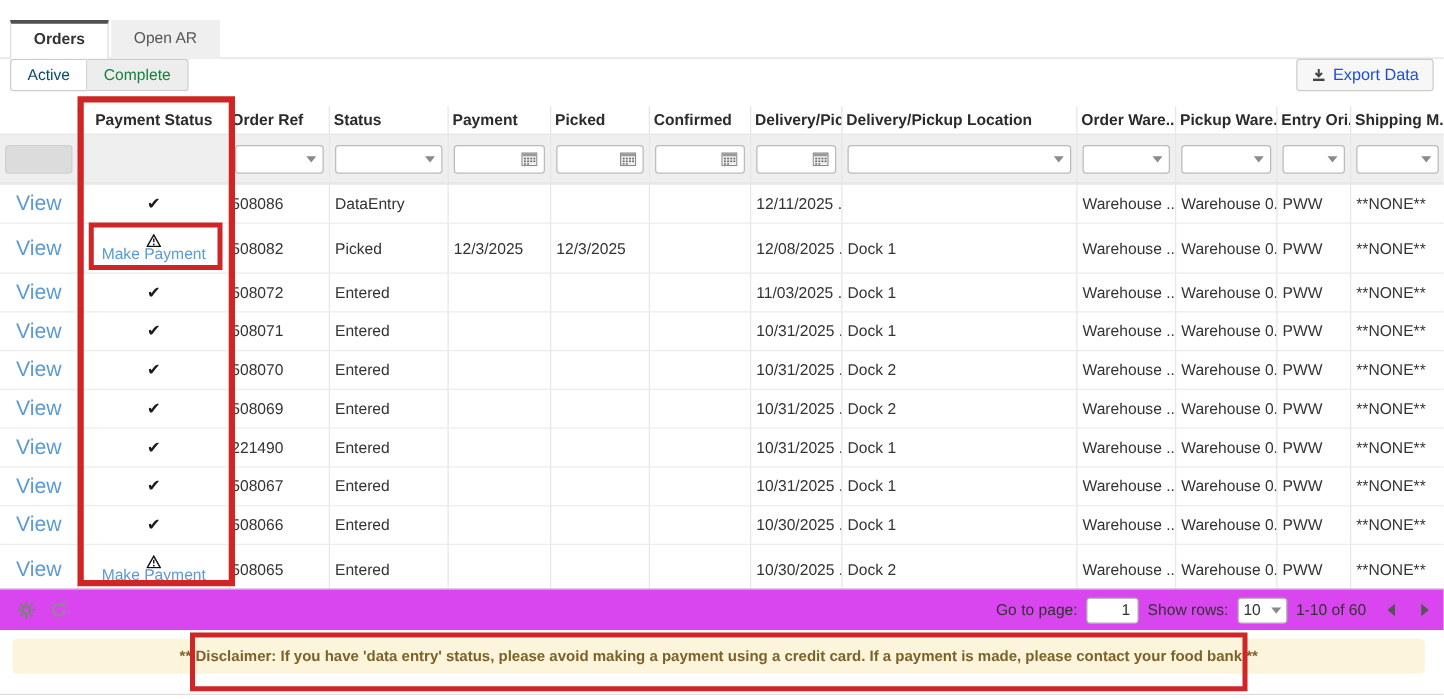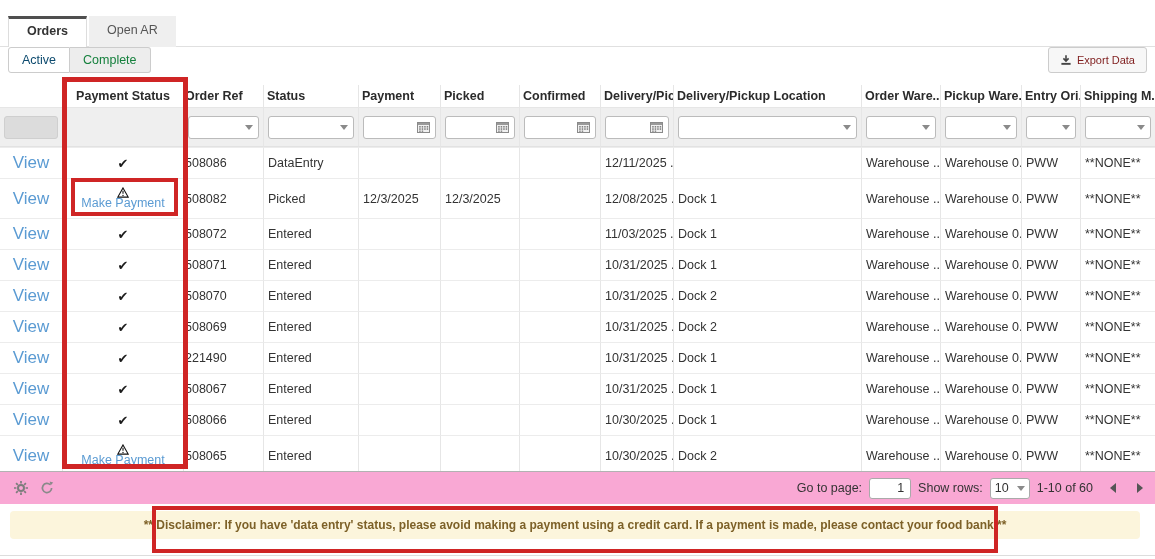--- a/index.html
+++ b/index.html
@@ -17,21 +17,21 @@
   .tab.inactive{background:#efefef;color:#555;margin-left:2px;}
   
   .toolbar{position:absolute;top:47px;left:8px;right:8px;height:27px;}
   .btn-group{display:inline-flex;}
   .tbtn{box-sizing:border-box;height:26px;padding:0 13px;font-size:12.5px;line-height:24px;
         border:1px solid #ccc;background:#ededed;color:#15803d;cursor:pointer;}
   .tbtn.sel{background:#fff;color:#0c4a6e;}
   .tbtn:first-child{border-radius:3px 0 0 3px;}
   .tbtn:last-child{border-radius:0 3px 3px 0;border-left:none;}
   .export{position:absolute;right:0;top:0;box-sizing:border-box;height:26px;padding:0 11px;
-        border:1px solid #ccc;border-radius:3px;background:#f7f7f7;color:#7f1d1d;font-size:11px;
+        border:1px solid #ccc;border-radius:3px;background:#f7f7f7;color:#1d4ed8;font-size:13px;
         line-height:24px;cursor:pointer;display:flex;align-items:center;gap:5px;}
   
   .grid{position:absolute;top:85px;left:0;width:1061px;}
   table{width:1155px;border-collapse:separate;border-spacing:0;table-layout:fixed;}
   th{font-size:12.5px;font-weight:bold;color:#2b2b2b;text-align:left;padding:2px 3px;height:18px;
      white-space:nowrap;overflow:hidden;}
   th,td{border-left:1px solid #e6e6e6;}
   th:first-child,td:first-child{border-left:none;}
   th.center{text-align:center;}
   .c-ref{padding-left:1px !important;}
@@ -45,21 +45,21 @@
         overflow:hidden;border-top:1px solid #ececec;height:30px;}
   tbody tr.tall td{height:39px;}
   .c-view{text-align:center;}
   .c-view a{color:var(--blue);font-size:17px;}
   .c-pay{text-align:center;}
   .check{font-family:"DejaVu Sans",sans-serif;font-size:13px;font-weight:bold;color:#1b1b1b;}
   .mp{line-height:1.05;text-align:center;}
   .mp svg{display:block;margin:0 auto -1px;}
   .mplink{color:var(--blue);font-size:12.5px;}
   
-  .pagerbar{position:absolute;top:471px;left:0;width:1155px;height:33px;background:#f9a8d4;
+  .pagerbar{position:absolute;top:471px;left:0;width:1155px;height:33px;background:#d946ef;
         border-top:1px solid #b2b2b2;box-sizing:border-box;display:flex;align-items:center;
         font-size:12.5px;color:#333;}
   .pager-left{display:flex;align-items:center;gap:12px;padding-left:14px;}
   .pager-right{margin-left:auto;display:flex;align-items:center;gap:7px;padding-right:12px;}
   .pginput{box-sizing:border-box;width:42px;height:21px;border:1px solid #aaa;border-radius:3px;
         background:#fff;font-size:12.5px;text-align:right;padding:0 6px;font-family:inherit;color:#333;}
   .pgselect{box-sizing:border-box;width:40px;height:21px;border:1px solid #aaa;border-radius:3px;
         background:#fff;display:flex;align-items:center;justify-content:space-between;padding:0 4px;cursor:pointer;}
   .arrow{width:0;height:0;cursor:pointer;}
   .arrow.prev{border-top:5px solid transparent;border-bottom:5px solid transparent;border-right:6px solid #555;margin-left:10px;}

